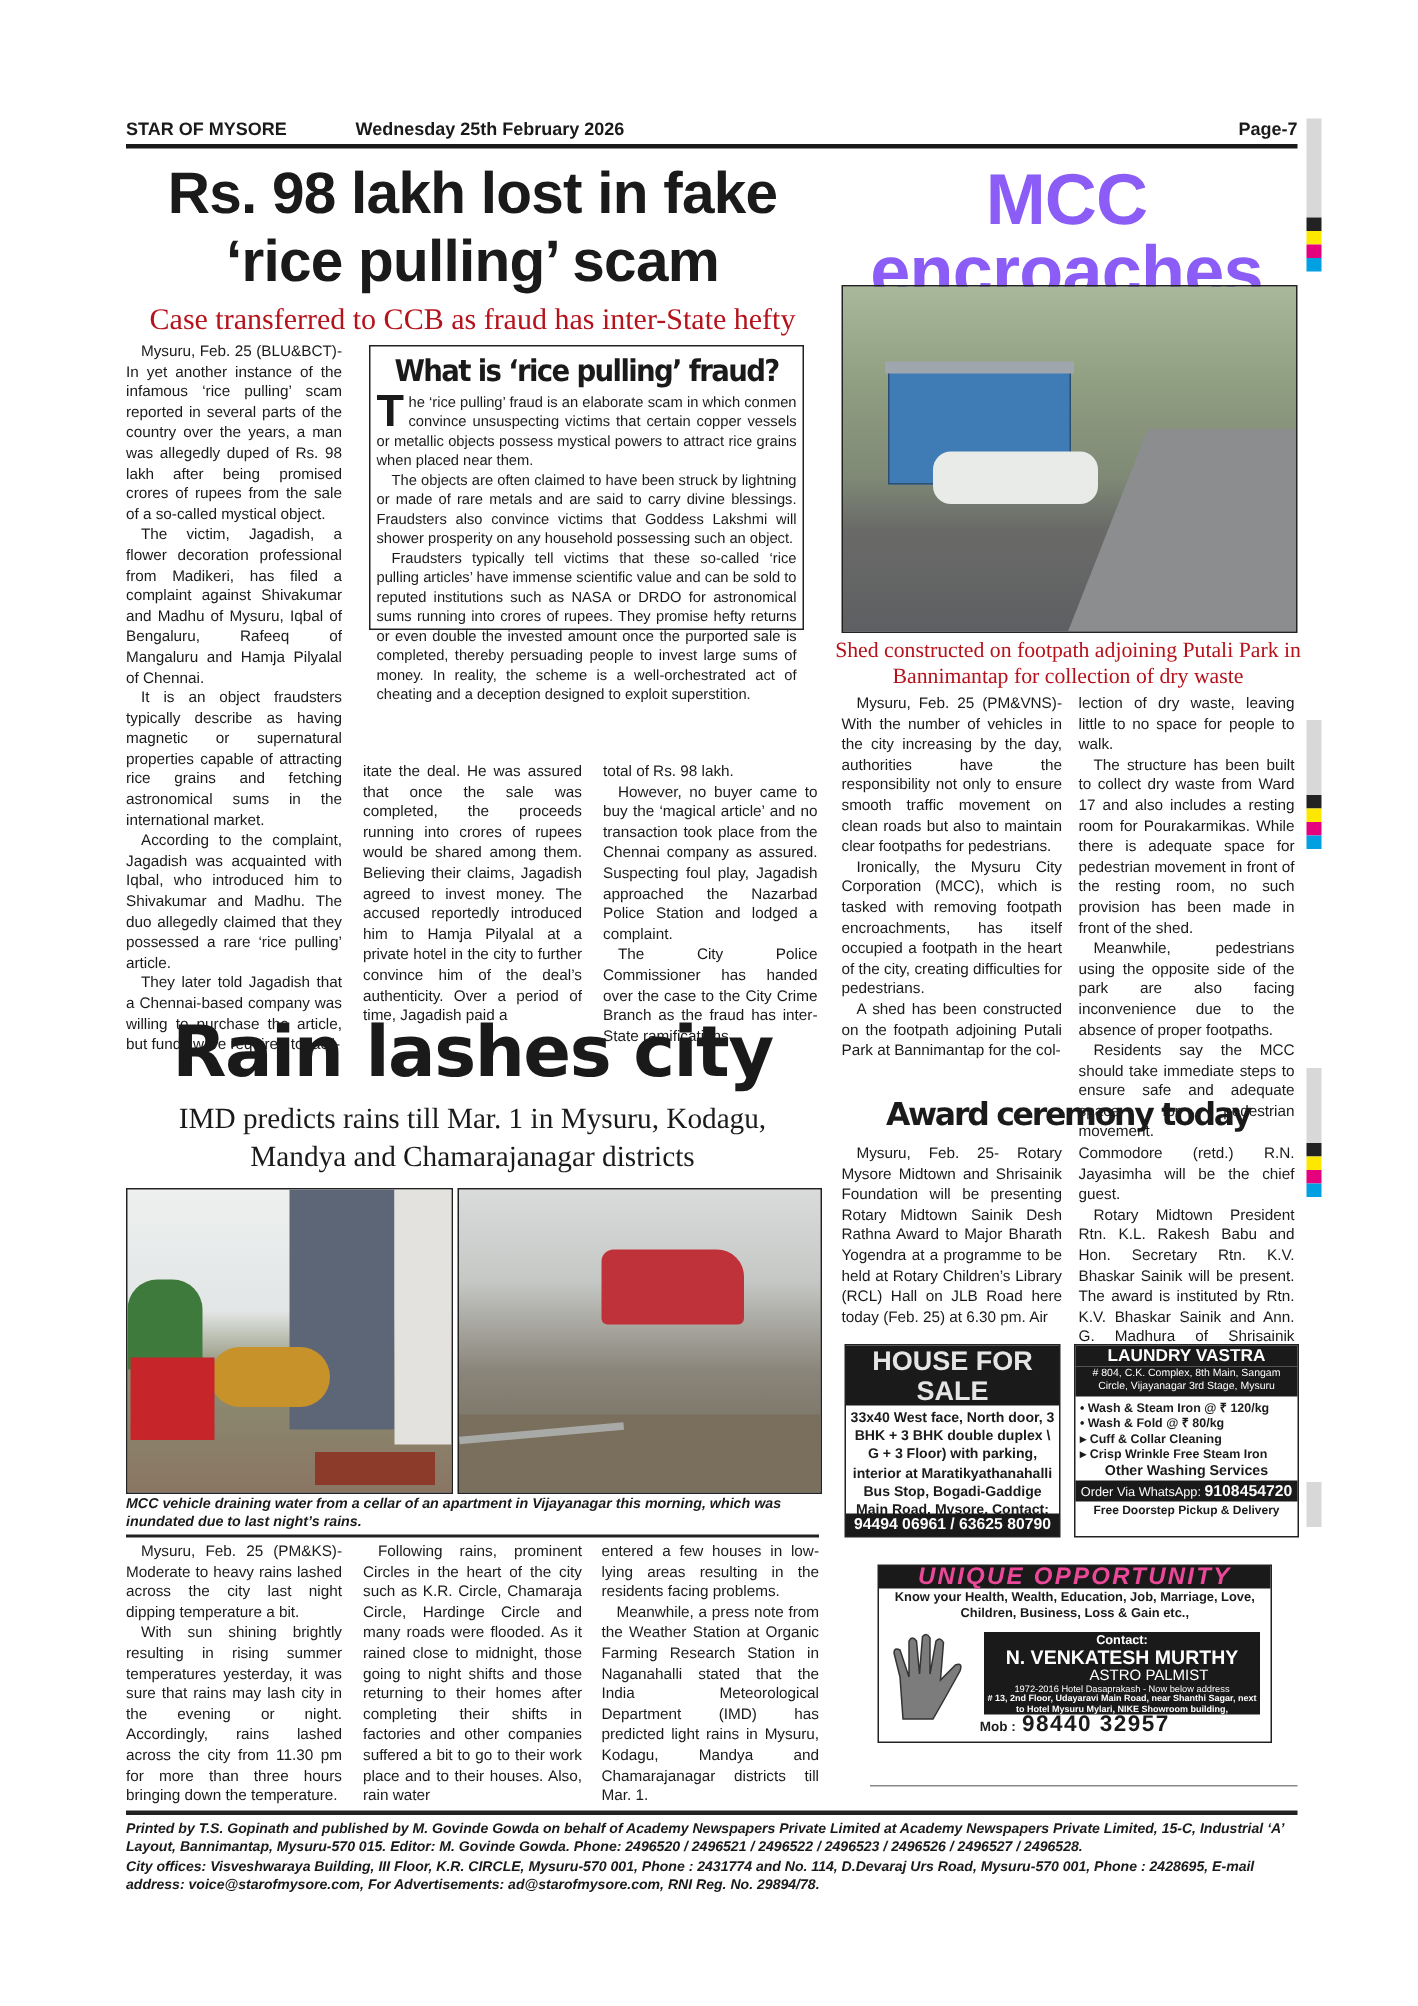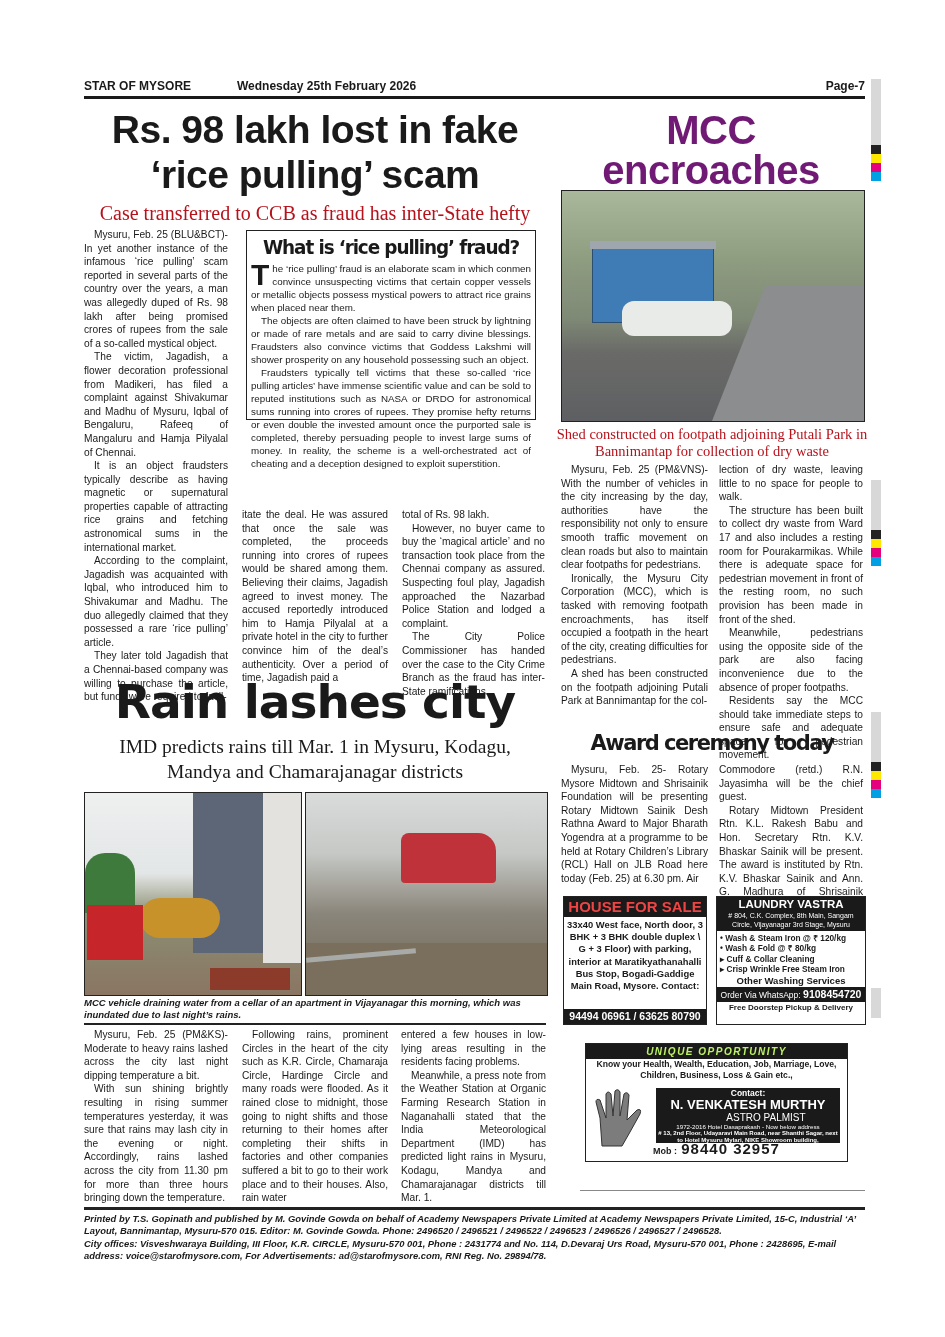--- a/index.html
+++ b/index.html
@@ -86,21 +86,21 @@
 
 <div class="col body" style="left:242px;top:508px;width:146px;">
   <p style="text-indent:0;">itate the deal. He was assured that once the sale was completed, the proceeds running into crores of rupees would be shared among them. Believing their claims, Jagadish agreed to invest money. The accused reportedly introduced him to Hamja Pilyalal at a private hotel in the city to further convince him of the deal’s authenticity. Over a period of time, Jagadish paid a</p>
 </div>
 <div class="col body" style="left:402px;top:508px;width:143px;">
   <p style="text-indent:0;">total of Rs. 98 lakh.</p>
   <p>However, no buyer came to buy the ‘magical article’ and no transaction took place from the Chennai company as assured. Suspecting foul play, Jagadish approached the Nazarbad Police Station and lodged a complaint.</p>
   <p>The City Police Commissioner has handed over the case to the City Crime Branch as the fraud has inter-State ramifications.</p>
 </div>
 
-<div class="abs h1" style="left:556px;top:110px;width:310px;font-size:40px;color:#701a75;">
+<div class="abs h1" style="left:556px;top:110px;width:310px;font-size:48px;color:#8b5cf6;">
   <div>MCC encroaches</div>
   <div style="margin-top:1px;">footpath!</div>
 </div>
 <div class="photo" style="left:561px;top:190px;width:302px;height:230px;background:linear-gradient(180deg,#a9b79a 0%,#8e9c80 30%,#7f8a76 55%,#6a6b68 70%,#5e5f62 100%);">
   <div style="position:absolute;left:30px;top:55px;width:120px;height:75px;background:#3f7bb5;border:1px solid #2b4f73;"></div>
   <div style="position:absolute;left:28px;top:50px;width:126px;height:8px;background:#9fa6ad;"></div>
   <div style="position:absolute;left:60px;top:110px;width:110px;height:35px;background:#e9ebe8;border-radius:12px;"></div>
   <div style="position:absolute;left:150px;top:95px;width:152px;height:135px;background:#8b8d8f;clip-path:polygon(0 100%,35% 0,100% 0,100% 100%);"></div>
 </div>
 <div class="abs sub-red" style="left:556px;top:426px;width:312px;font-size:14.5px;line-height:17px;">Shed constructed on footpath adjoining Putali Park in Bannimantap for collection of dry waste</div>
@@ -151,21 +151,21 @@
 <div class="abs" style="left:558px;top:727px;width:308px;text-align:center;font-family:'DejaVu Sans',sans-serif;font-weight:bold;font-size:21px;letter-spacing:-1.5px;line-height:32px;">Award ceremony today</div>
 <div class="col body" style="left:561px;top:763px;width:147px;">
   <p>Mysuru, Feb. 25- Rotary Mysore Midtown and Shrisainik Foundation will be presenting Rotary Midtown Sainik Desh Rathna Award to Major Bharath Yogendra at a programme to be held at Rotary Children’s Library (RCL) Hall on JLB Road here today (Feb. 25) at 6.30 pm. Air</p>
 </div>
 <div class="col body" style="left:719px;top:763px;width:144px;">
   <p style="text-indent:0;">Commodore (retd.) R.N. Jayasimha will be the chief guest.</p>
   <p>Rotary Midtown President Rtn. K.L. Rakesh Babu and Hon. Secretary Rtn. K.V. Bhaskar Sainik will be present. The award is instituted by Rtn. K.V. Bhaskar Sainik and Ann. G. Madhura of Shrisainik Foundation.</p>
 </div>
 
 <div class="ad" style="left:563px;top:896px;width:142px;height:127px;">
-  <div style="background:#1a1a1a;color:#ef4444;font-size:15px;line-height:20px;">HOUSE FOR SALE</div>
+  <div style="background:#1a1a1a;color:#e5e5e5;font-size:18px;line-height:20px;">HOUSE FOR SALE</div>
   <div style="font-size:9.4px;line-height:12.2px;padding:2px 3px;">33x40 West face, North door, 3 BHK + 3 BHK double duplex \ G + 3 Floor) with parking, interior at Maratikyathanahalli Bus Stop, Bogadi-Gaddige Main Road, Mysore. Contact:</div>
   <div style="position:absolute;left:0;right:0;bottom:0;background:#1a1a1a;color:#fff;font-size:10.5px;line-height:15px;">94494 06961 / 63625 80790</div>
 </div>
 
 <div class="ad" style="left:716px;top:896px;width:148px;height:127px;">
   <div style="background:#1a1a1a;color:#fff;font-size:11.5px;line-height:14px;">LAUNDRY VASTRA</div>
   <div style="background:#1a1a1a;color:#fff;font-size:7px;line-height:9px;padding:0 2px 2px;font-weight:normal;"># 804, C.K. Complex, 8th Main, Sangam Circle, Vijayanagar 3rd Stage, Mysuru</div>
   <div style="text-align:left;font-size:8.3px;line-height:10.4px;padding:2px 3px 0;">
     <div>• <span>Wash &amp; Steam Iron @ ₹ 120/kg</span></div>
     <div>• <span>Wash &amp; Fold @ ₹ 80/kg</span></div>
@@ -174,21 +174,21 @@
   </div>
   <div style="font-size:9.5px;line-height:11px;">Other Washing Services</div>
   <div style="background:#1a1a1a;color:#fff;font-size:8.5px;line-height:14px;margin-top:1px;">
     <span style="font-weight:normal;">Order Via WhatsApp:</span>
     <span style="font-size:10.5px;margin-top:20px;">9108454720</span>
   </div>
   <div style="font-size:8px;line-height:12px;">Free Doorstep Pickup &amp; Delivery</div>
 </div>
 
 <div class="ad" style="left:585px;top:1043px;width:261px;height:117px;border:1.5px solid #222;">
-  <div style="background:#1a1a1a;color:#bef264;font-style:italic;font-size:10px;letter-spacing:1.5px;line-height:15px;">UNIQUE OPPORTUNITY</div>
+  <div style="background:#1a1a1a;color:#ec4899;font-style:italic;font-size:16px;letter-spacing:1.5px;line-height:15px;">UNIQUE OPPORTUNITY</div>
   <div style="font-size:8.6px;line-height:11px;padding:0 8px;">Know your Health, Wealth, Education, Job, Marriage, Love, Children, Business, Loss &amp; Gain etc.,</div>
   <div style="position:absolute;left:6px;top:44px;width:56px;height:60px;">
     <svg width="56" height="60" viewBox="0 0 56 60">
         <path d="M10 58 L8 30 L4 14 Q4 10 8 12 L14 30 L14 6 Q16 2 19 6 L21 28 L23 3 Q26 0 28 4 L28 28 L32 6 Q35 3 37 7 L35 32 L45 22 Q50 20 48 26 L38 44 L30 58 Z" fill="#7c7c7c" stroke="#333" stroke-width="1"></path>
       </svg>
   </div>
   <div style="position:absolute;left:70px;top:44px;width:184px;height:55px;background:#1a1a1a;color:#fff;">
     <div style="font-size:8.5px;line-height:10px;">Contact:</div>
     <div style="font-size:13px;line-height:14px;">N. VENKATESH MURTHY</div>
     <div style="font-size:10px;line-height:11px;font-weight:normal;padding-left:36px;">ASTRO PALMIST</div>

